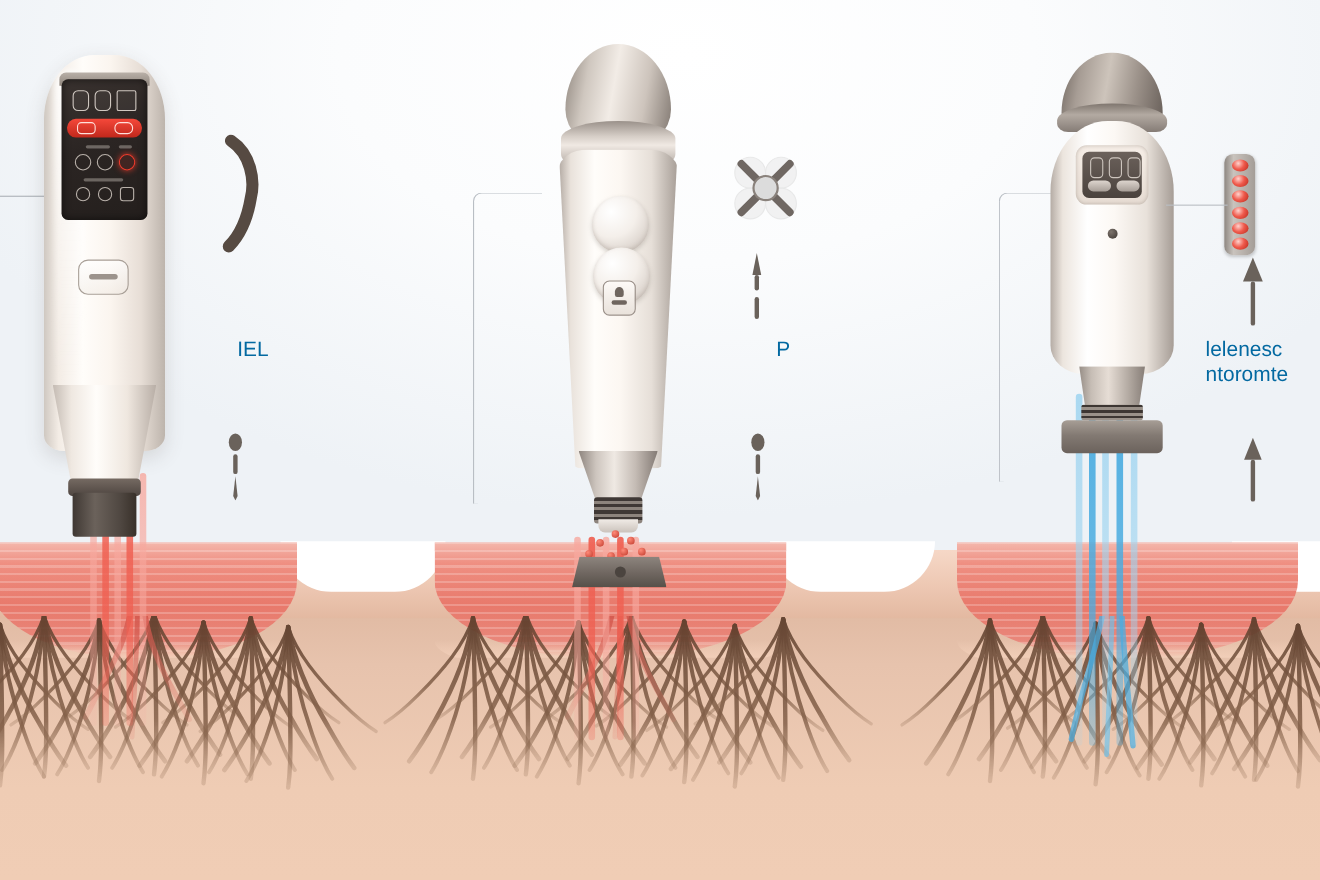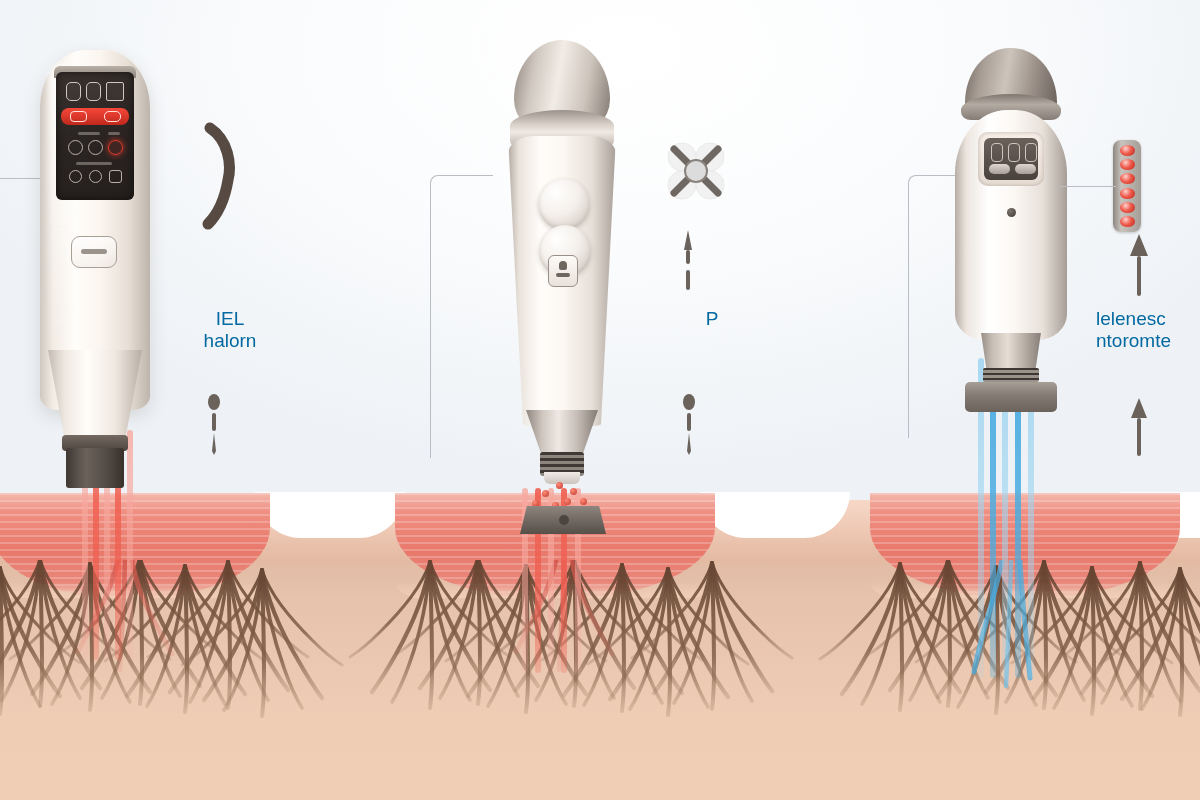--- a/index.html
+++ b/index.html
@@ -465,21 +465,20 @@
   </div>
   <div class="arrow-ico" style="left:203px;top:393px;">
     <svg width="22" height="62" viewBox="0 0 22 62">
       <ellipse cx="11" cy="9" rx="6" ry="8" fill="#6a625b"></ellipse>
       <rect x="9" y="20" width="4" height="18" rx="2" fill="#6a625b"></rect>
       <path d="M11 40 L13 58 L11 62 L9 58 Z" fill="#6a625b"></path>
     </svg>
   </div>
   <div class="label" style="left:155px;top:308px;width:150px;">
     <span class="ln">IEL</span>
-    <span class="ln">halorn</span>
   </div>
 
   <div class="device" style="left:508px;top:40px;width:110px;height:460px;">
     <div class="d2-dome"></div>
     <div class="d2-ring"></div>
     <div class="d2-body"></div>
     <div class="d2-btn" style="left:30px;top:138px;"></div>
     <div class="d2-btn" style="left:31px;top:185px;"></div>
     <div class="d2-icon-btn"></div>
     <div class="d2-neck"></div>

